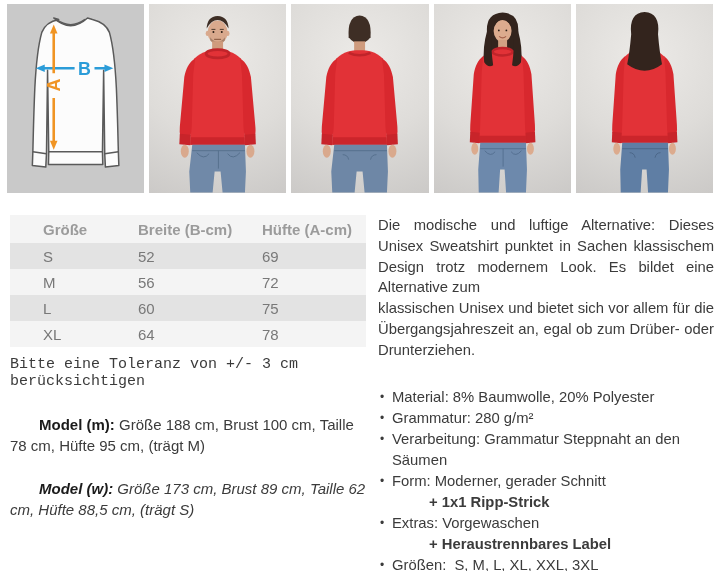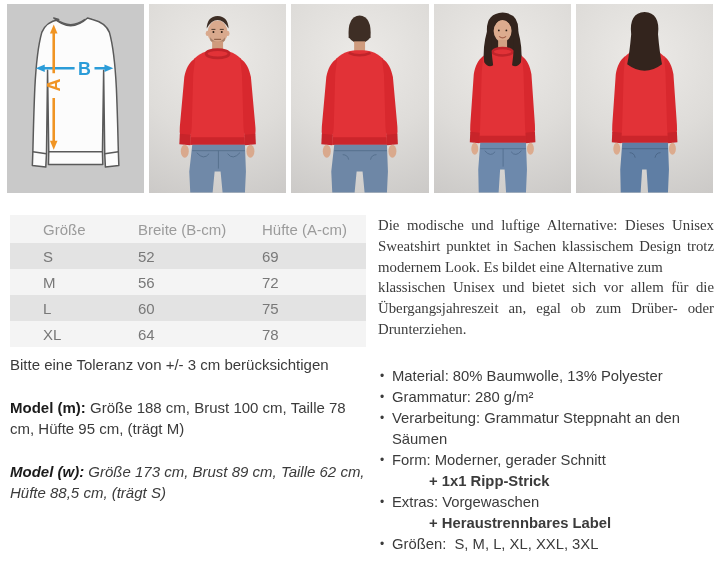--- a/index.html
+++ b/index.html
@@ -14,32 +14,32 @@
   .tile svg{width:100%;height:100%;display:block;}
   .tile--diagram{background:#c9c9c9;}
   .tile--photo{background:radial-gradient(120% 85% at 50% 28%, #eceae7 0%, #dedcd9 50%, #c9c7c5 100%);}
   
   .content{display:flex;margin-top:26px;}
   .left-col{width:368px;padding-left:10px;box-sizing:border-box;flex:none;}
   .right-col{width:336px;margin-left:10px;flex:none;}
   
   table.size-table{width:356px;border-collapse:collapse;table-layout:fixed;font-size:15px;}
   .size-table col.c1{width:128px;} .size-table col.c2{width:124px;} .size-table col.c3{width:104px;}
-  .size-table th{height:28px;background:#f4f4f4;color:#9b9b9b;font-weight:normal;text-align:left;padding:0;}
+  .size-table th{height:28px;background:#f4f4f4;color:#9b9b9b;font-weight:bold;text-align:left;padding:0;}
   .size-table td{height:26px;color:#787878;padding:0;}
   .size-table tbody tr:nth-child(odd) td{background:#e3e3e3;}
   .size-table tbody tr:nth-child(even) td{background:#f4f4f4;}
   .size-table th:first-child,.size-table td:first-child{padding-left:33px;}
   
-  .tolerance{margin:9px 0 0 0;font-size:15px;color:#3b3b3b;}
+  .tolerance{margin:9px 0 0 0;font-size:15px;color:#3b3b3b;font-family:Liberation Mono, monospace;}
   .model{margin:24px 0 0 0;font-size:15px;line-height:21px;color:#3b3b3b;width:356px;}
   .model + .model{margin-top:22px;font-style:italic;}
-  .model b{color:#1b1b1b;}
-  
-  .desc{margin:0;font-size:14.8px;line-height:20.8px;color:#3b3b3b;text-align:justify;font-family:Liberation Serif, serif;}
+  .model b{color:#1b1b1b;margin-left:29px;}
+  
+  .desc{margin:0;font-size:14.8px;line-height:20.8px;color:#3b3b3b;text-align:justify;}
   .features{list-style:none;margin:26px 0 0 0;padding:0 0 0 2px;font-size:14.8px;line-height:21px;color:#3b3b3b;}
   .features li{display:flex;align-items:flex-start;}
   .features .dot{flex:none;width:12px;font-size:12px;color:#3b3b3b;}
   .features .li-body{flex:1;}
   .features .subline{padding-left:37px;font-weight:bold;}
 </style>
 </head>
 <body>
 
 <div class="gallery">
@@ -234,21 +234,21 @@
     </p>
   </div>
 
   <div class="right-col">
     <p class="desc">Die modische und luftige Alternative: Dieses Unisex Sweatshirt punktet in Sachen klassischem Design trotz modernem Look. Es bildet eine Alternative zum</p>
     <p class="desc">klassischen Unisex und bietet sich vor allem für die Übergangsjahreszeit an, egal ob zum Drüber- oder Drunterziehen.</p>
 
     <ul class="features">
       <li>
         <span class="dot">•</span>
-        <div class="li-body"><span>Material: 80% Baumwolle, 13% Polyester</span></div>
+        <div class="li-body"><span>Material: 8% Baumwolle, 20% Polyester</span></div>
       </li>
       <li>
         <span class="dot">•</span>
         <div class="li-body"><span>Grammatur: 280 g/m²</span></div>
       </li>
       <li>
         <span class="dot">•</span>
         <div class="li-body"><span>Verarbeitung: Grammatur Steppnaht an den Säumen</span></div>
       </li>
       <li>

